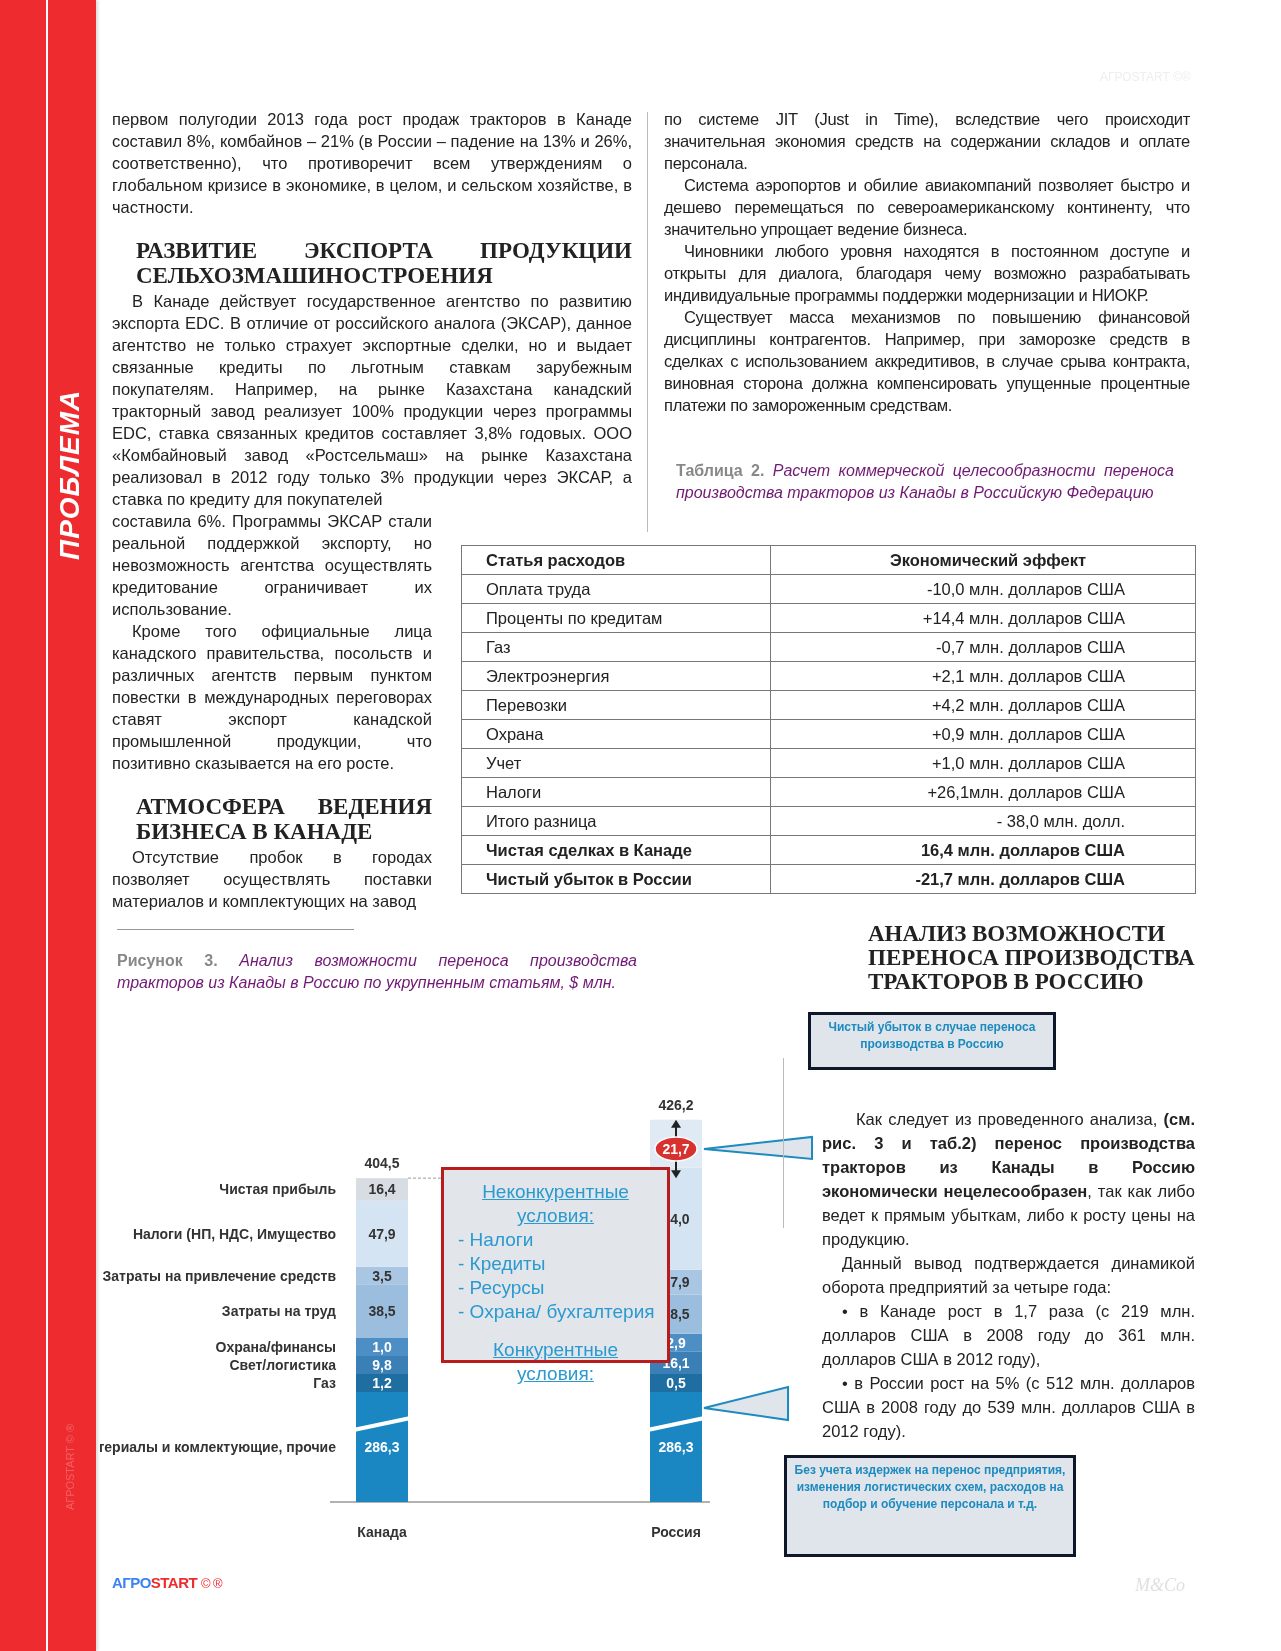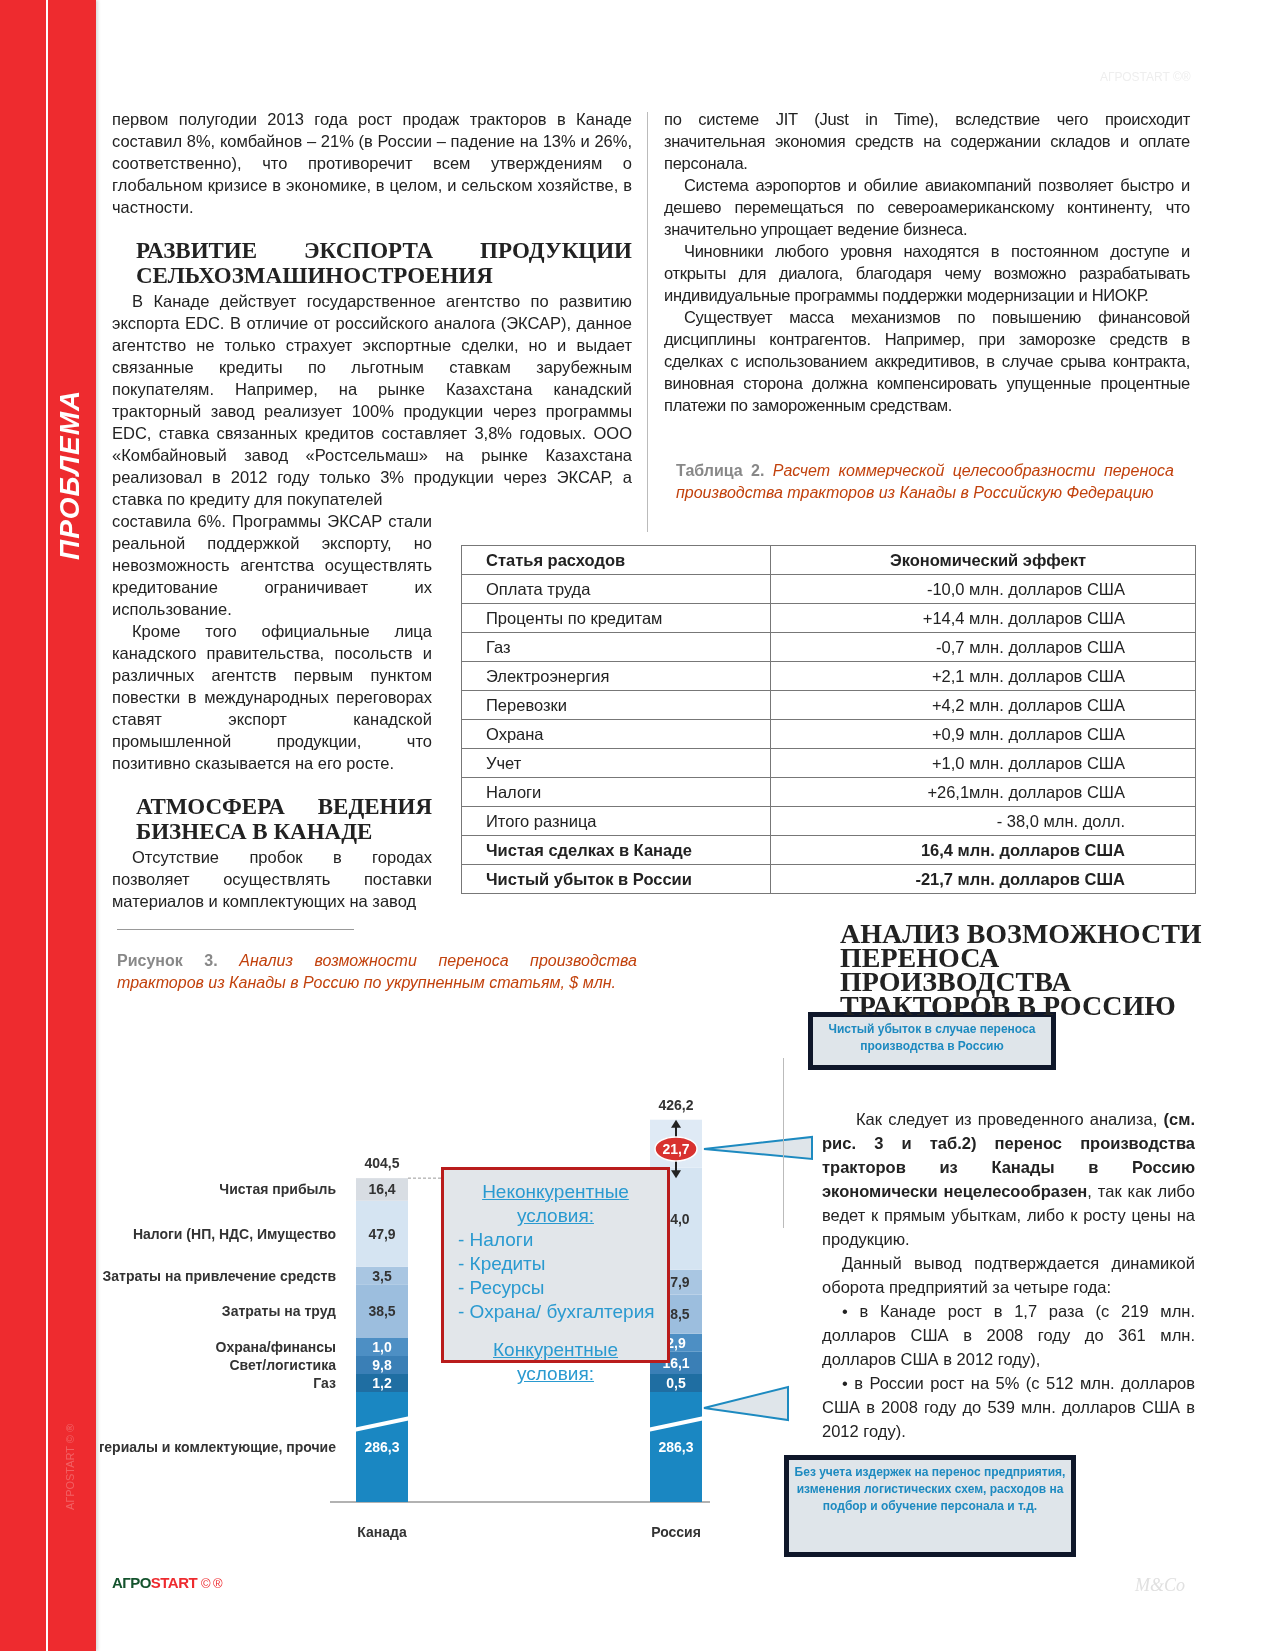--- a/index.html
+++ b/index.html
@@ -29,56 +29,56 @@
   .col-right { left: 664px; top: 108px; width: 526px; font-family: "Liberation Sans", sans-serif; letter-spacing: -0.3px; }
   .col-sep { position: absolute; left: 647px; top: 112px; width: 1px; height: 420px; background: #bbb; }
   .col-sep2 { position: absolute; left: 783px; top: 1058px; width: 1px; height: 170px; background: #bbb; }
 
   .heading { font-family: "Liberation Serif", serif; font-weight: bold; font-size: 23px; line-height: 25px; color: #222; margin: 20px 0 2px 24px; }
 
   .narrow { width: 320px; }
 
   .caption { position: absolute; color: #999; font-size: 16px; line-height: 22px; text-align: justify; }
   .caption b { color: #888; }
-  .caption i { color: #c2410c; }
+  .caption i { color: #701a75; }
   .caption-t2 { left: 676px; top: 460px; width: 498px; }
   .caption-f3 { left: 117px; top: 950px; width: 520px; }
 
   table.t2 { position: absolute; left: 461px; top: 545px; width: 735px; border-collapse: collapse; font-size: 16.5px; }
   table.t2 td { border: 1.5px solid #777; height: 28px; padding: 0 14px 0 24px; }
   table.t2 td.v { text-align: right; padding-right: 70px; width: 330px; }
   table.t2 tr.b td { font-weight: bold; }
 
   .divider { position: absolute; left: 117px; top: 929px; width: 237px; height: 1px; background: #999; }
 
-  .heading-right { position: absolute; left: 840px; top: 922px; width: 380px; font-family: "Liberation Serif", serif; font-weight: bold; font-size: 28px; line-height: 24px; }
+  .heading-right { position: absolute; left: 868px; top: 922px; width: 380px; font-family: "Liberation Serif", serif; font-weight: bold; font-size: 23px; line-height: 24px; }
   .conclusion { position: absolute; left: 822px; top: 1107px; width: 373px; font-size: 16.5px; line-height: 24px; text-align: justify; }
   .conclusion p { margin: 0; text-indent: 20px; }
   .conclusion p.first { text-indent: 34px; }
 
   
   #chart { position: absolute; left: 100px; top: 990px; width: 960px; height: 600px; }
   .chart-label { font-family: "Liberation Sans", sans-serif; font-weight: bold; font-size: 14px; fill: #333; }
   .seg-value { font-family: "Liberation Sans", sans-serif; font-weight: bold; font-size: 14px; }
   .callout-box {
-    position: absolute; border: 5px solid #0f172a; background: #dfe5ea; color: #1d8ac0;
+    position: absolute; border: 3px solid #0f172a; background: #dfe5ea; color: #1d8ac0;
     font-size: 12px; line-height: 17px; text-align: center; font-weight: bold;
   }
   .callout-top { left: 808px; top: 1012px; width: 248px; height: 58px; padding-top: 4px; box-sizing: border-box; }
   .callout-bottom { left: 784px; top: 1455px; width: 292px; height: 102px; padding-top: 4px; box-sizing: border-box; }
   .cond-box {
     position: absolute; left: 441px; top: 1167px; width: 229px; height: 196px;
     border: 3px solid #b91c1c; background: #e2e6ea; box-sizing: border-box; padding: 10px 10px;
     color: #2a9ad0; font-size: 19px; line-height: 24px;
   }
   .cond-box .ttl { text-align: center; text-decoration: underline; }
   .cond-box .item { padding-left: 4px; }
 
   .logo { position: absolute; left: 112px; top: 1574px; font-weight: bold; font-size: 15px; letter-spacing: -0.5px; }
-  .logo .a { color: #14532d; } .logo .s { color: #ee2b2f; } .logo .c { color: #ee2b2f; font-weight: normal; font-size: 13px; }
+  .logo .a { color: #3b82f6; } .logo .s { color: #ee2b2f; } .logo .c { color: #ee2b2f; font-weight: normal; font-size: 13px; }
   .signature { position: absolute; left: 1135px; top: 1575px; color: #e0e0e0; font-family: "Liberation Serif", serif; font-style: italic; font-size: 18px; }
 </style>
 </head>
 <body>
 
 <div class="red-strip-outer"></div>
 <div class="red-strip-inner"></div>
 <div class="section-tag">ПРОБЛЕМА</div>
 <div class="side-watermark">АГРОSTART © ®</div>
 <div class="top-watermark">АГРОSTART ©®</div>

